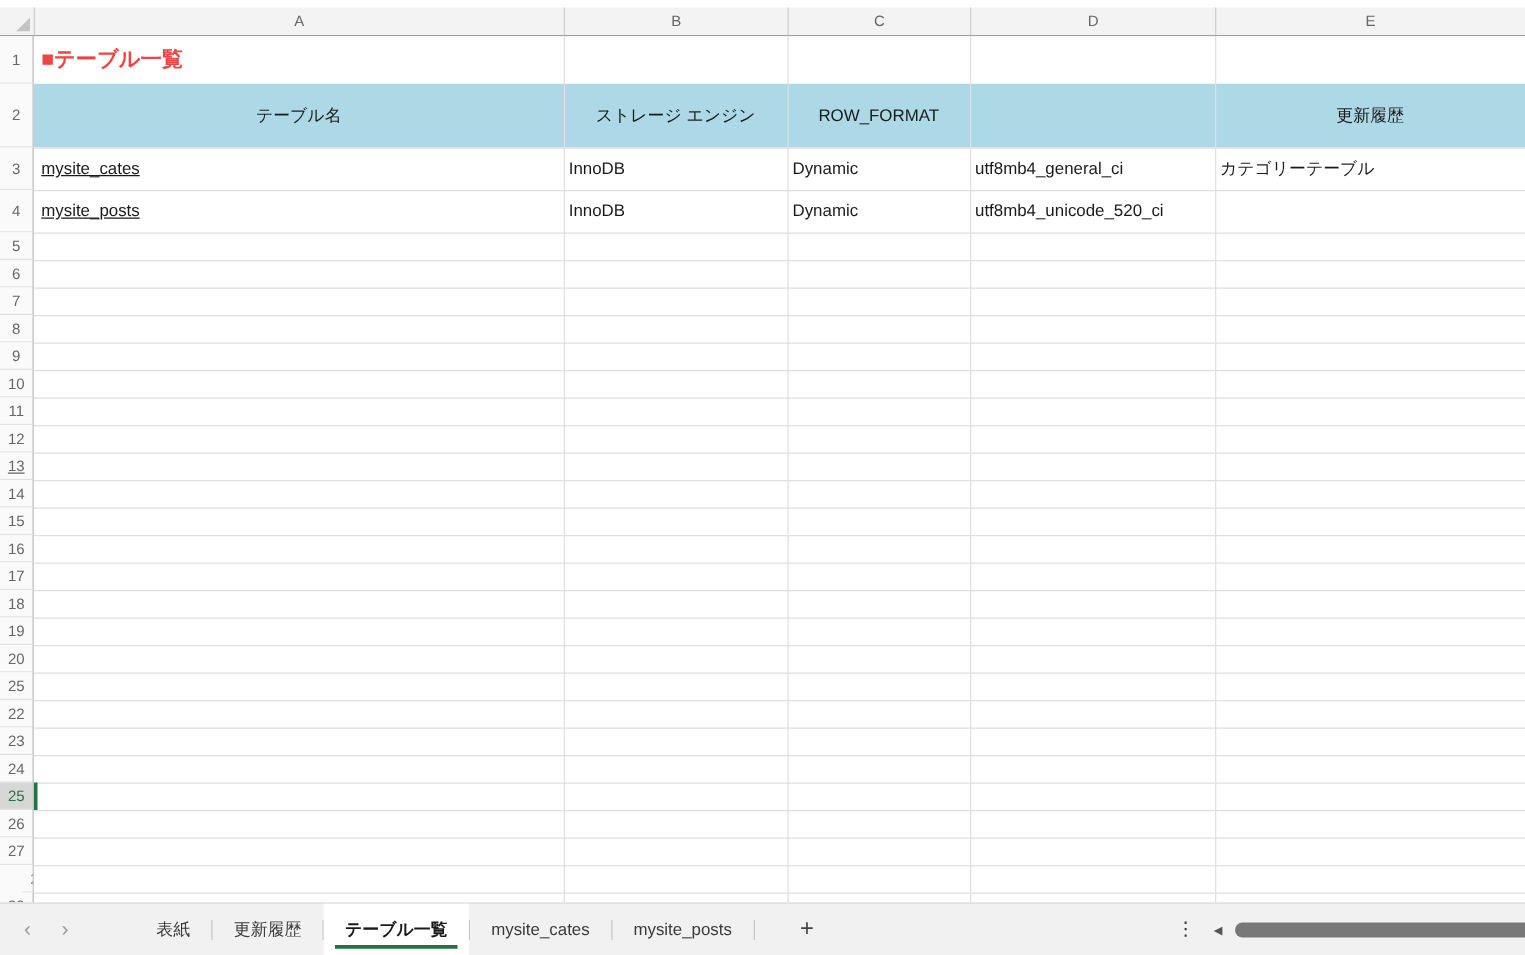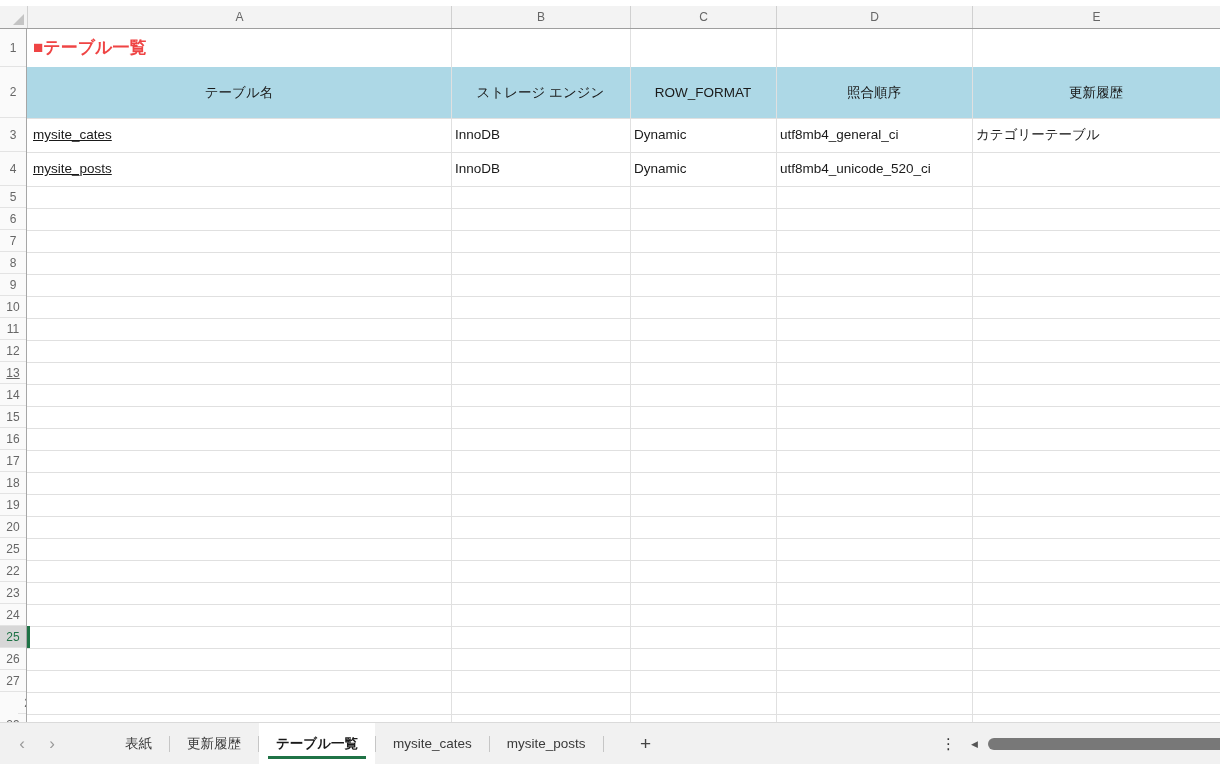--- a/index.html
+++ b/index.html
@@ -154,21 +154,20 @@
     </div>
 
   <div id="grid">
 
     <div id="titlecell">■テーブル一覧</div>
     <div id="bluerow" style="background: rgb(173, 216, 230);">
 
     <div class="hcell" style="left: 0px; width: 424px;">テーブル名</div>
         <div class="hcell" style="left: 603px; width: 146px;">ROW_FORMAT</div>
         <div class="hcell" style="left: 424px; width: 179px;">ストレージ エンジン</div>
-        <div class="hcell" style="left: 749px; width: 196px;">照合順序</div>
         <div class="hcell" style="left: 945px; width: 248px;">更新履歴</div>
       </div>
 
   <div class="vline" style="left: 424px;"></div>
       <div class="vline" style="left: 603px;"></div>
       <div class="vline" style="left: 749px;"></div>
       <div class="vline" style="left: 945px;"></div>
       <div class="hline" style="top: 89px;"></div>
       <div class="hline" style="top: 123px;"></div>
       <div class="hline" style="top: 157px;"></div>

